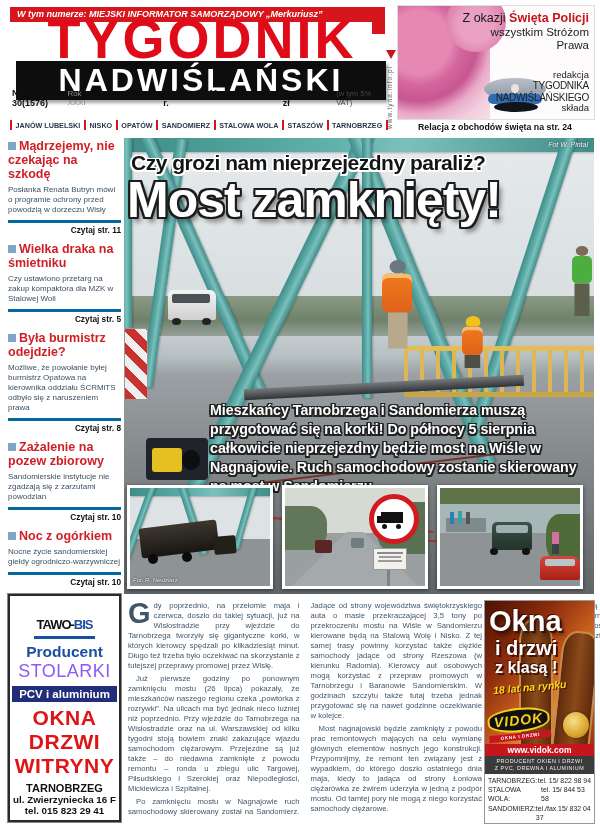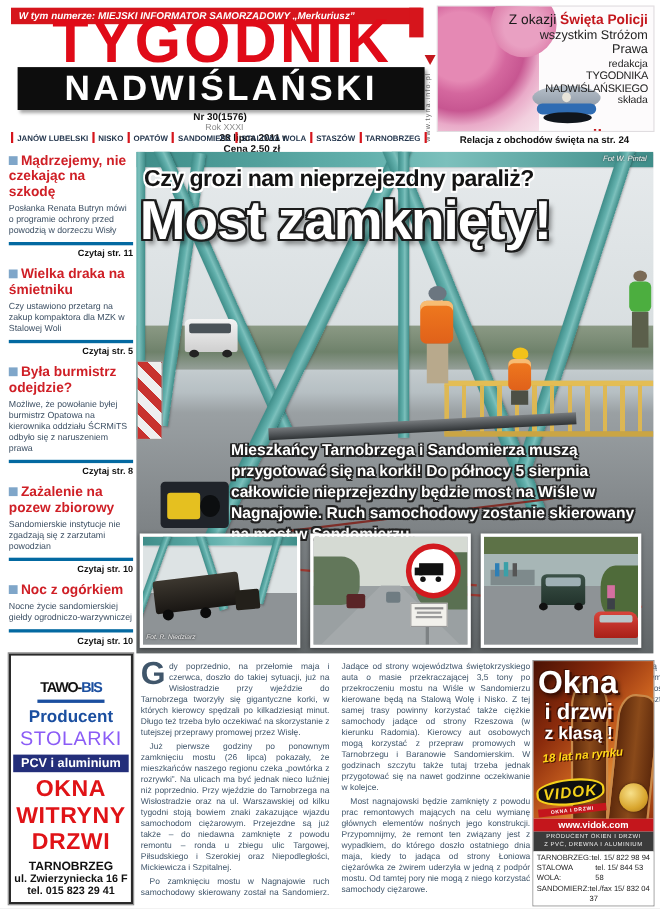--- a/index.html
+++ b/index.html
@@ -12,21 +12,21 @@
   .masthead-1{position:absolute;left:18px;top:12px;width:368px;text-align:center;color:#e00b18;
               font-weight:bold;font-size:54px;line-height:52px;letter-spacing:3px;transform:scaleY(1.04);}
   .masthead-2{position:absolute;left:16px;top:61px;width:370px;height:39px;background:#0d0d0d;color:#fff;
               text-align:center;font-weight:bold;font-size:32px;line-height:39px;letter-spacing:3px;
               box-shadow:2px 3px 3px rgba(0,0,0,.35);}
   .webvert{position:absolute;left:386px;top:66px;width:11px;height:70px;}
   .webvert span{writing-mode:vertical-rl;transform:rotate(180deg);font-size:6.5px;color:#666;letter-spacing:1px;}
   .red-arrow{position:absolute;left:386px;top:50px;width:0;height:0;border-left:5px solid transparent;
              border-right:5px solid transparent;border-top:9px solid #c4161c;}
   
-  .issuebar{position:absolute;left:12px;top:101px;width:376px;height:13px;font-size:9px;display:flex;align-items:center;flex-direction:column;}
+  .issuebar{position:absolute;left:12px;top:91px;width:376px;height:13px;font-size:9px;display:flex;align-items:center;}
   .issue-no{font-weight:bold;}
   .issue-year{color:#8a8a8a;margin-left:8px;font-size:8px;}
   .issue-date{font-weight:bold;margin-left:62px;}
   .issue-price{font-weight:bold;margin-left:58px;}
   .issue-vat{font-weight:normal;font-size:7.5px;color:#444;margin-left:3px;}
   .townsbar{position:absolute;left:10px;top:117px;width:378px;height:16px;display:flex;align-items:center;
             justify-content:space-between;font-size:7.2px;font-weight:bold;color:#25374e;}
   .townsep{width:2px;height:10px;background:#d6151c;flex:0 0 auto;}
   
   .wishes{position:absolute;left:397px;top:5px;width:196px;height:113px;background:#fdfbfc;border:1px solid #e0dde0;overflow:hidden;}
@@ -36,21 +36,21 @@
          background:radial-gradient(circle at 50% 55%,#e9a0c2 0 40%,#dd7fab 70%,#f3d3e2 100%);}
   .cap-top{position:absolute;left:86px;top:72px;width:62px;height:22px;border-radius:50%;
            background:linear-gradient(#b7c0ca,#8c97a4);}
   .cap-band{position:absolute;left:90px;top:88px;width:54px;height:10px;border-radius:6px;background:#2f6cb3;}
   .cap-visor{position:absolute;left:96px;top:96px;width:44px;height:10px;border-radius:50%;background:#10151c;}
   .cap-eagle{position:absolute;left:113px;top:78px;width:8px;height:9px;border-radius:50%;background:#e8e4da;}
   .wish-text{position:absolute;right:5px;top:5px;width:128px;text-align:right;line-height:1.12;}
   .wl1{font-size:12.5px;color:#1a1a1a;font-weight:bold;}
   .wl1 .acc{color:#c4161c;}
   .wl2{font-size:11.5px;color:#222;margin-top:1px;}
-  .wl3{font-size:9.5px;color:#222;margin-top:2px;}
+  .wl3{font-size:9.5px;color:#222;margin-top:18px;}
   .wl4{font-size:10px;color:#222;letter-spacing:-0.3px;}
   .wl5{font-size:9.5px;color:#222;}
   .wl6{font-size:15px;color:#c4161c;font-weight:bold;margin-top:19px;}
   .wishes-footer{position:absolute;left:397px;top:122px;width:196px;text-align:center;font-weight:bold;font-size:8.8px;color:#111;}
   
   .sidebar{position:absolute;left:8px;top:139px;width:113px;}
   .sb-title{color:#cf1f26;font-weight:bold;font-size:12.5px;line-height:14px;}
   .bullet{display:inline-block;width:8px;height:8px;background:#7fa6c9;margin-right:3px;}
   .sb-body{color:#3c4f63;font-size:8px;line-height:10px;margin-top:4px;}
   .sb-more{font-weight:bold;font-size:8.3px;text-align:right;border-top:3px solid #0369a1;margin-top:5px;padding-top:2px;color:#101010;margin-bottom:7px;}
@@ -205,22 +205,22 @@
       <div class="sb-body">Nocne życie sandomierskiej giełdy ogrodniczo-warzywniczej</div>
       <div class="sb-more">Czytaj str. 10</div>
     </div>
 
     <div class="tawo">
       <div class="tawo-logo"><span>TAWO-</span><span class="blu">BIS</span></div>
       <div class="tawo-prod">Producent</div>
       <div class="tawo-stol">STOLARKI</div>
       <div class="tawo-pcv">PCV i aluminium</div>
       <div class="tawo-red">OKNA</div>
+      <div class="tawo-red">DRZWI</div>
       <div class="tawo-red">WITRYNY</div>
-      <div class="tawo-red">DRZWI</div>
       <div class="tawo-city">TARNOBRZEG</div>
       <div class="tawo-addr">ul. Zwierzyniecka 16 F</div>
       <div class="tawo-addr">tel. 015 823 29 41</div>
     </div>
 
     <div class="issn">ISSN 0208-8522</div>
     <div class="barcode"></div>
 
   </div>
 

